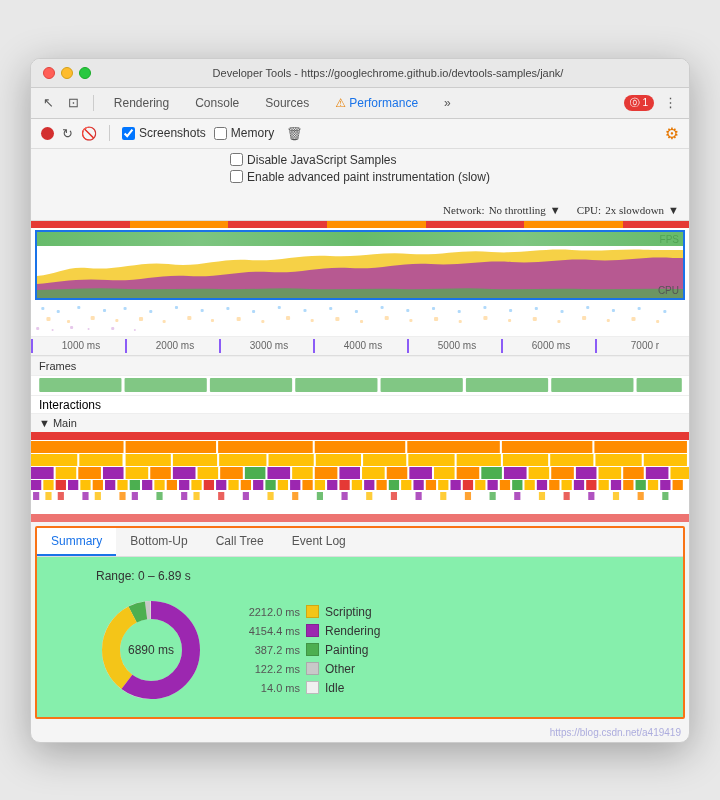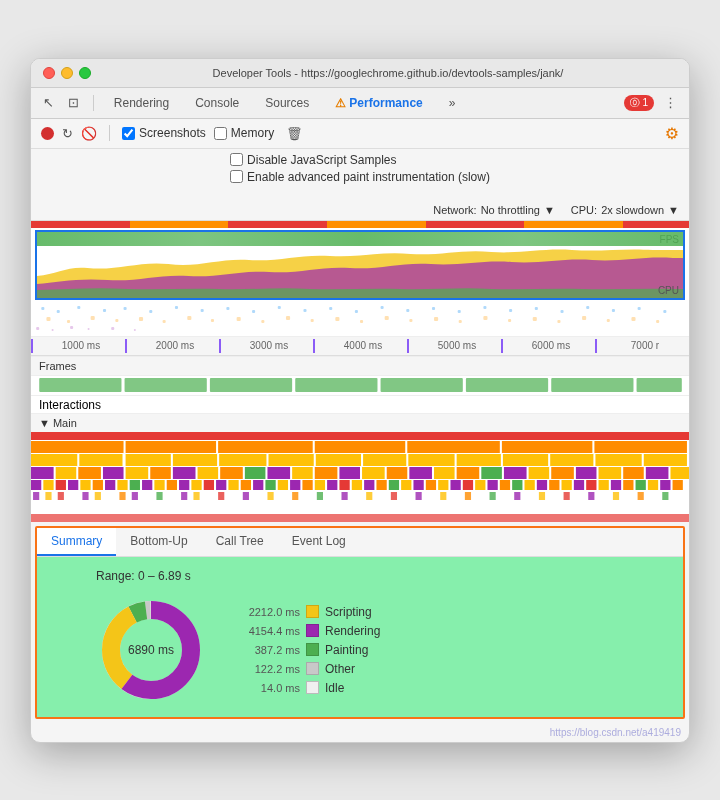--- a/index.html
+++ b/index.html
@@ -68,21 +68,21 @@
     }
     .tab {
       padding: 4px 10px;
       font-size: 12px;
       color: #555;
       cursor: pointer;
       border-radius: 3px;
     }
     .tab.active {
       color: #1a73e8;
-      font-weight: 700;
+      font-weight: 400;
     }
     .toolbar-sep {
       width: 1px;
       height: 16px;
       background: #ccc;
       margin: 0 4px;
     }
     .toolbar-right {
       margin-left: auto;
       display: flex;
@@ -136,21 +136,21 @@
       border-bottom: 1px solid #ddd;
       padding: 4px 10px;
       display: flex;
       align-items: center;
       gap: 20px;
       font-size: 11px;
       color: #333;
       flex-direction: column;
     }
     .options-left { display: flex; flex-direction: column; gap: 3px; }
-    .options-right { margin-left: auto; display: flex; align-items: center; gap: 16px; }
+    .options-right { margin-left: auto; display: flex; align-items: center; gap: 16px; font-family: Liberation Serif, serif; }
     .option-row { display: flex; align-items: center; gap: 4px; }
     .network-select, .cpu-select {
       display: flex;
       align-items: center;
       gap: 4px;
     }
     
     .timeline-area {
       background: #fff;
       position: relative;

